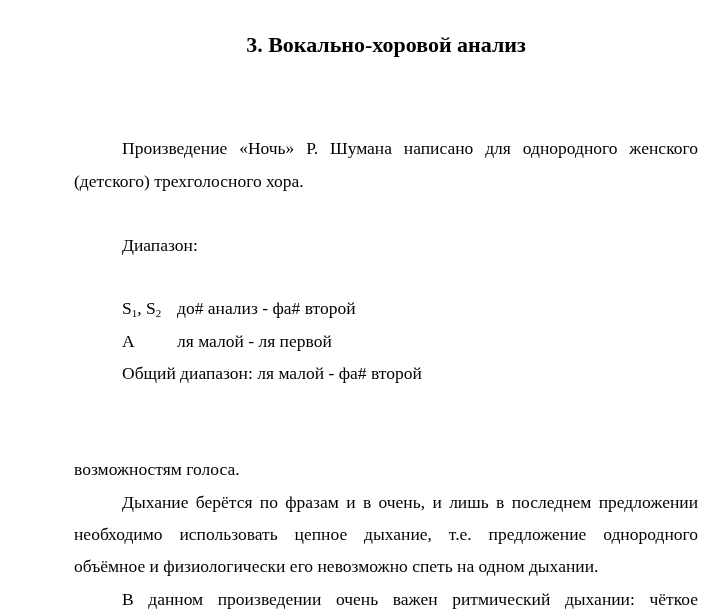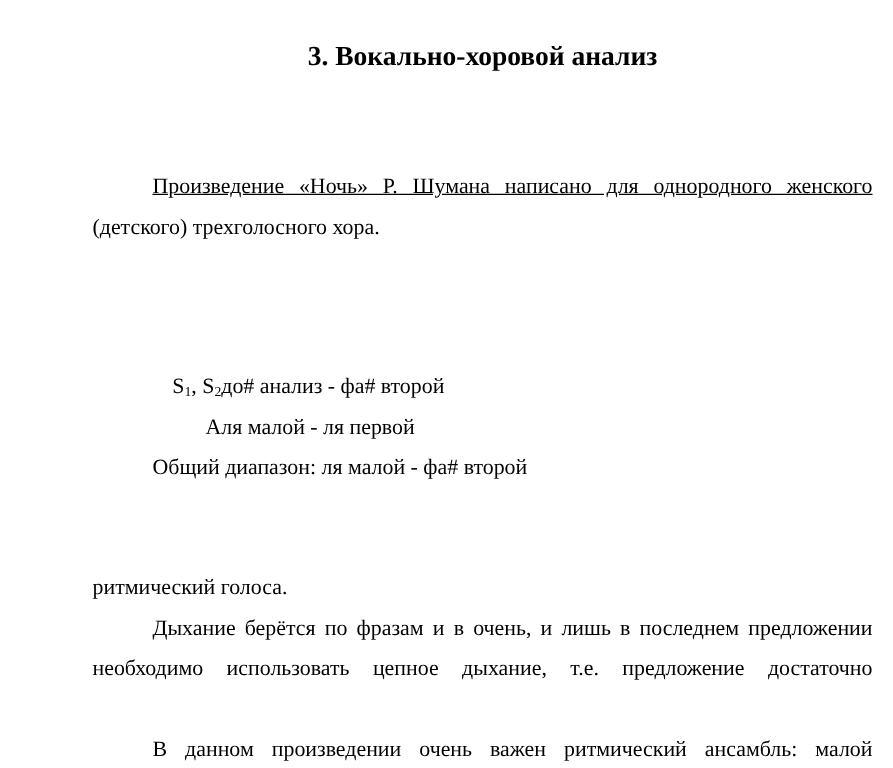--- a/index.html
+++ b/index.html
@@ -41,43 +41,45 @@
       line-height: 22px;
       white-space: nowrap;
     }
     .justify {
       text-align: justify;
       text-align-last: justify;
       white-space: normal;
     }
     .indent { left: 98px; width: 576px; }
     .sub { font-size: 11px; vertical-align: -3px; line-height: 0; }
-    .vlabel { display: inline-block; width: 55px; text-align: right; }
+    .vlabel { display: inline-block; width: 55px; }
   </style>
 </head>
 <body>
 
 <div class="page">
 
   <div class="title">3. Вокально-хоровой анализ</div>
 
-  <div class="line justify indent" style="top:137px;text-decoration:underline;">Произведение «Ночь» Р. Шумана написано для однородного женского</div>
+  <div class="line justify indent" style="top:137px;">Произведение «Ночь» Р. Шумана написано для однородного женского</div>
   <div class="line" style="top:170px;font-family:Liberation Serif, serif;">(детского) трехголосного хора.</div>
 
+  <div class="line indent" style="top:234px;">Диапазон:</div>
 
   <div class="line indent" style="top:297px;">
     <span class="vlabel"><span>S</span><span class="sub">1</span><span>, S</span><span class="sub">2</span></span><span>до# анализ - фа# второй</span>
   </div>
 
   <div class="line indent" style="top:362px;">Общий диапазон: ля малой - фа# второй</div>
 
   <div class="line indent" style="top:330px;">
     <span class="vlabel">A</span><span>ля малой - ля первой</span>
   </div>
 
-  <div class="line" style="top:458px;">ритмический голоса.</div>
+  <div class="line" style="top:458px;">возможностям голоса.</div>
 
   <div class="line justify indent" style="top:491px;">Дыхание берётся по фразам и в очень, и лишь в последнем предложении</div>
-  <div class="line justify" style="top:523px;">необходимо использовать цепное дыхание, т.е. предложение достаточно</div>
+  <div class="line justify" style="top:523px;">необходимо использовать цепное дыхание, т.е. предложение однородного</div>
+  <div class="line" style="top:555px;">объёмное и физиологически его невозможно спеть на одном дыхании.</div>
 
-  <div class="line justify indent" style="top:588px;">В данном произведении очень важен ритмический ансамбль: малой</div>
+  <div class="line justify indent" style="top:588px;">В данном произведении очень важен ритмический дыхании: чёткое</div>
 
 </div>
 
 </body></html>

